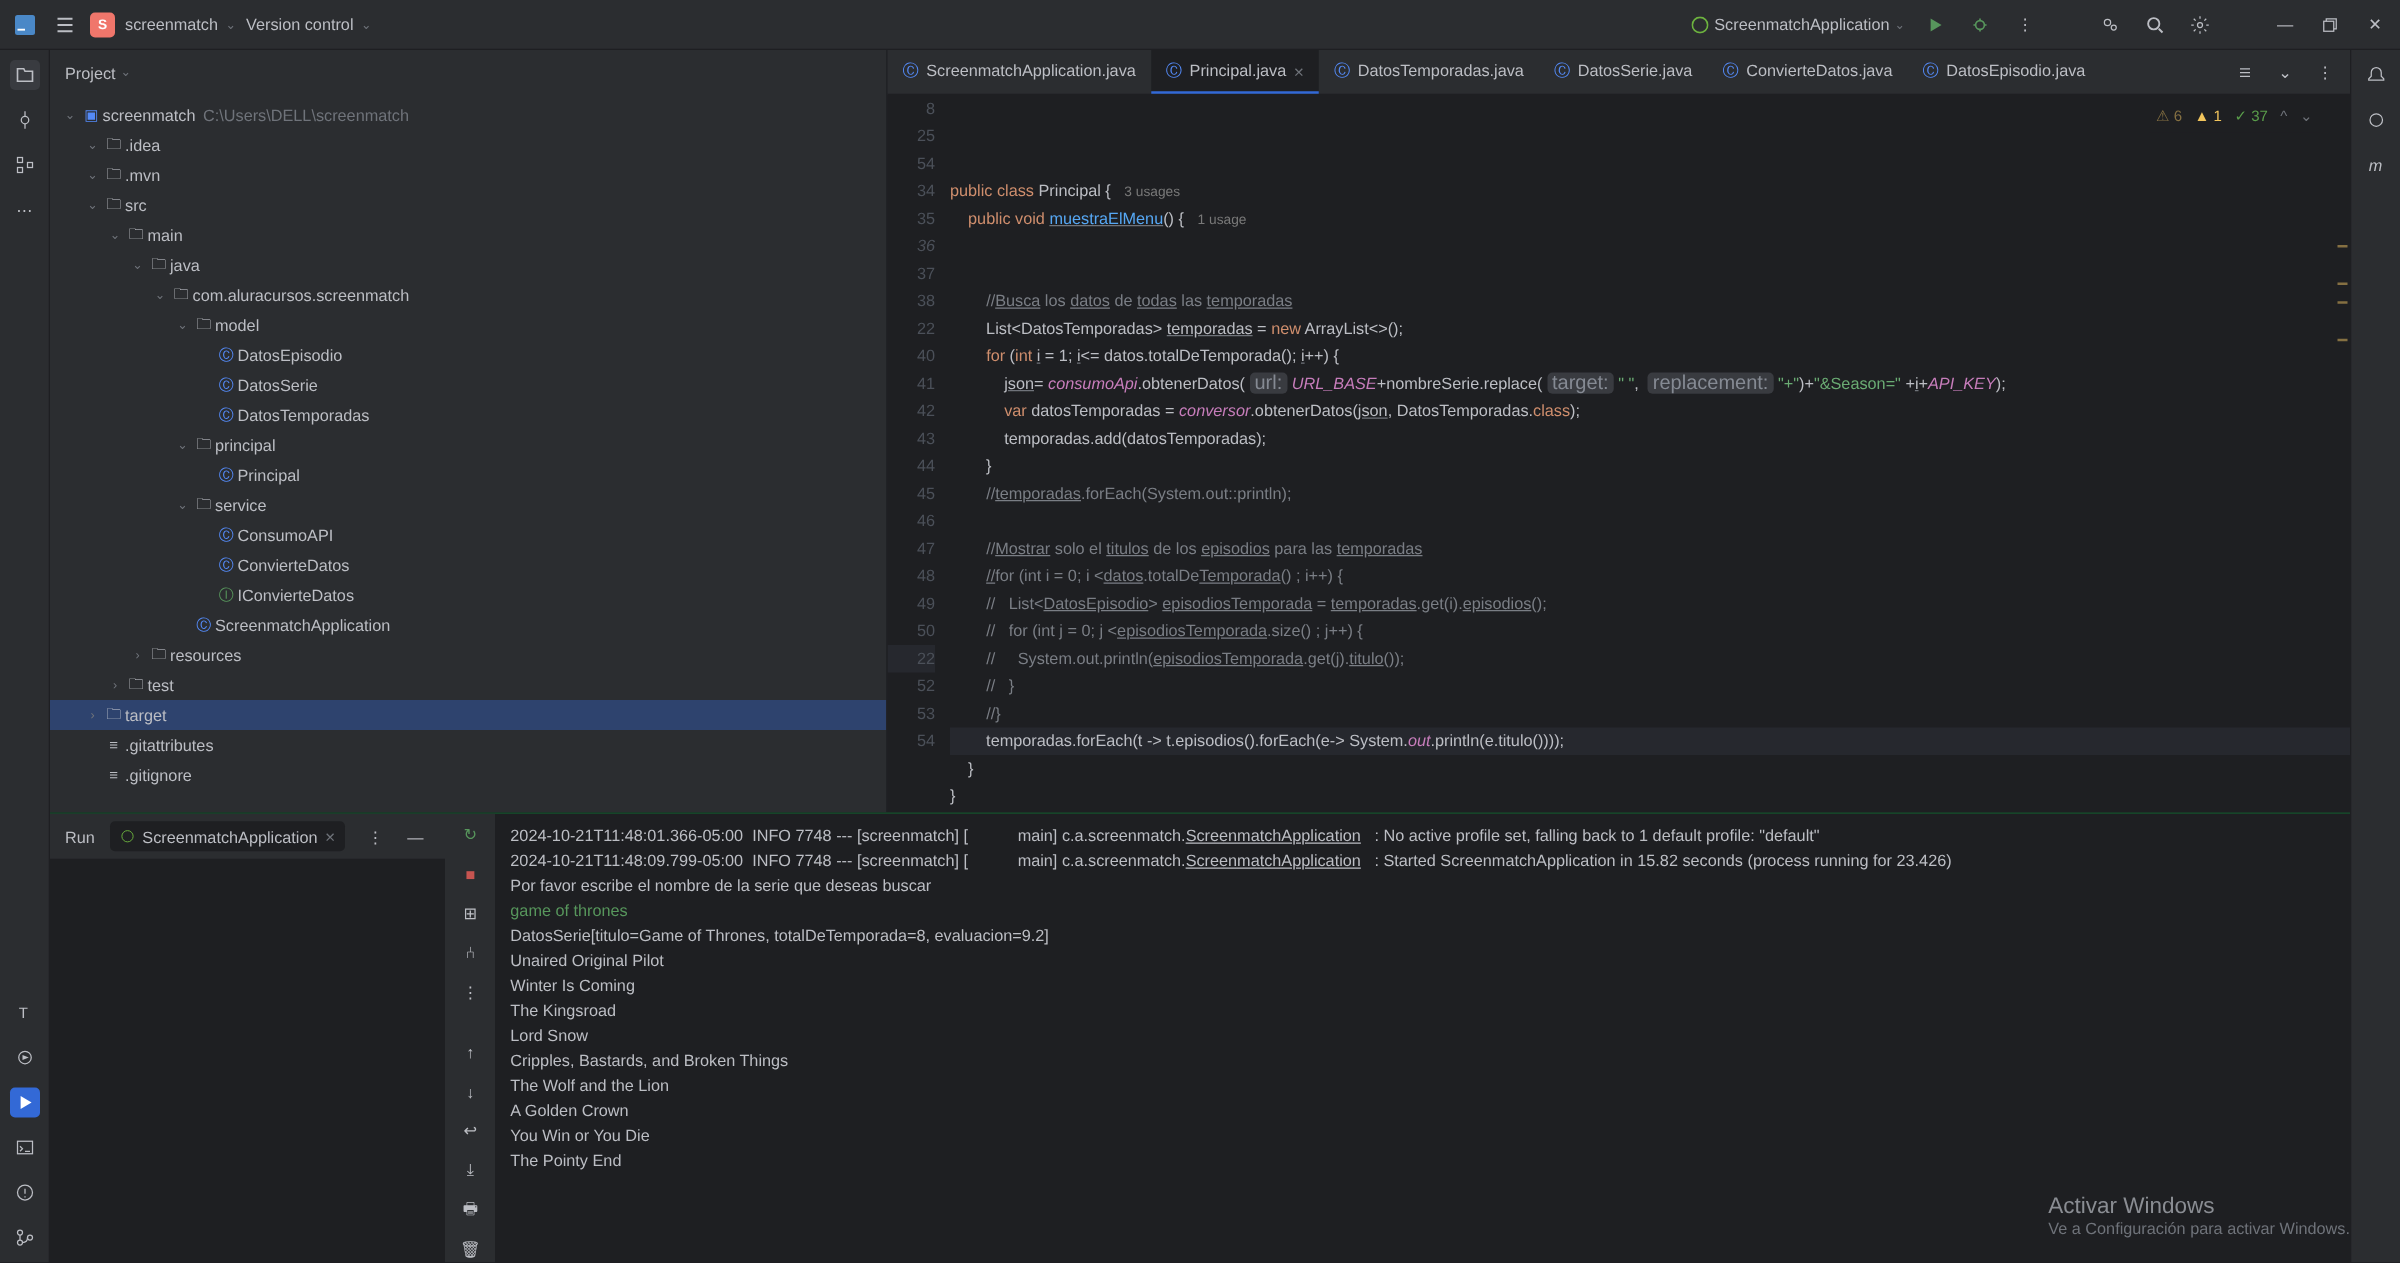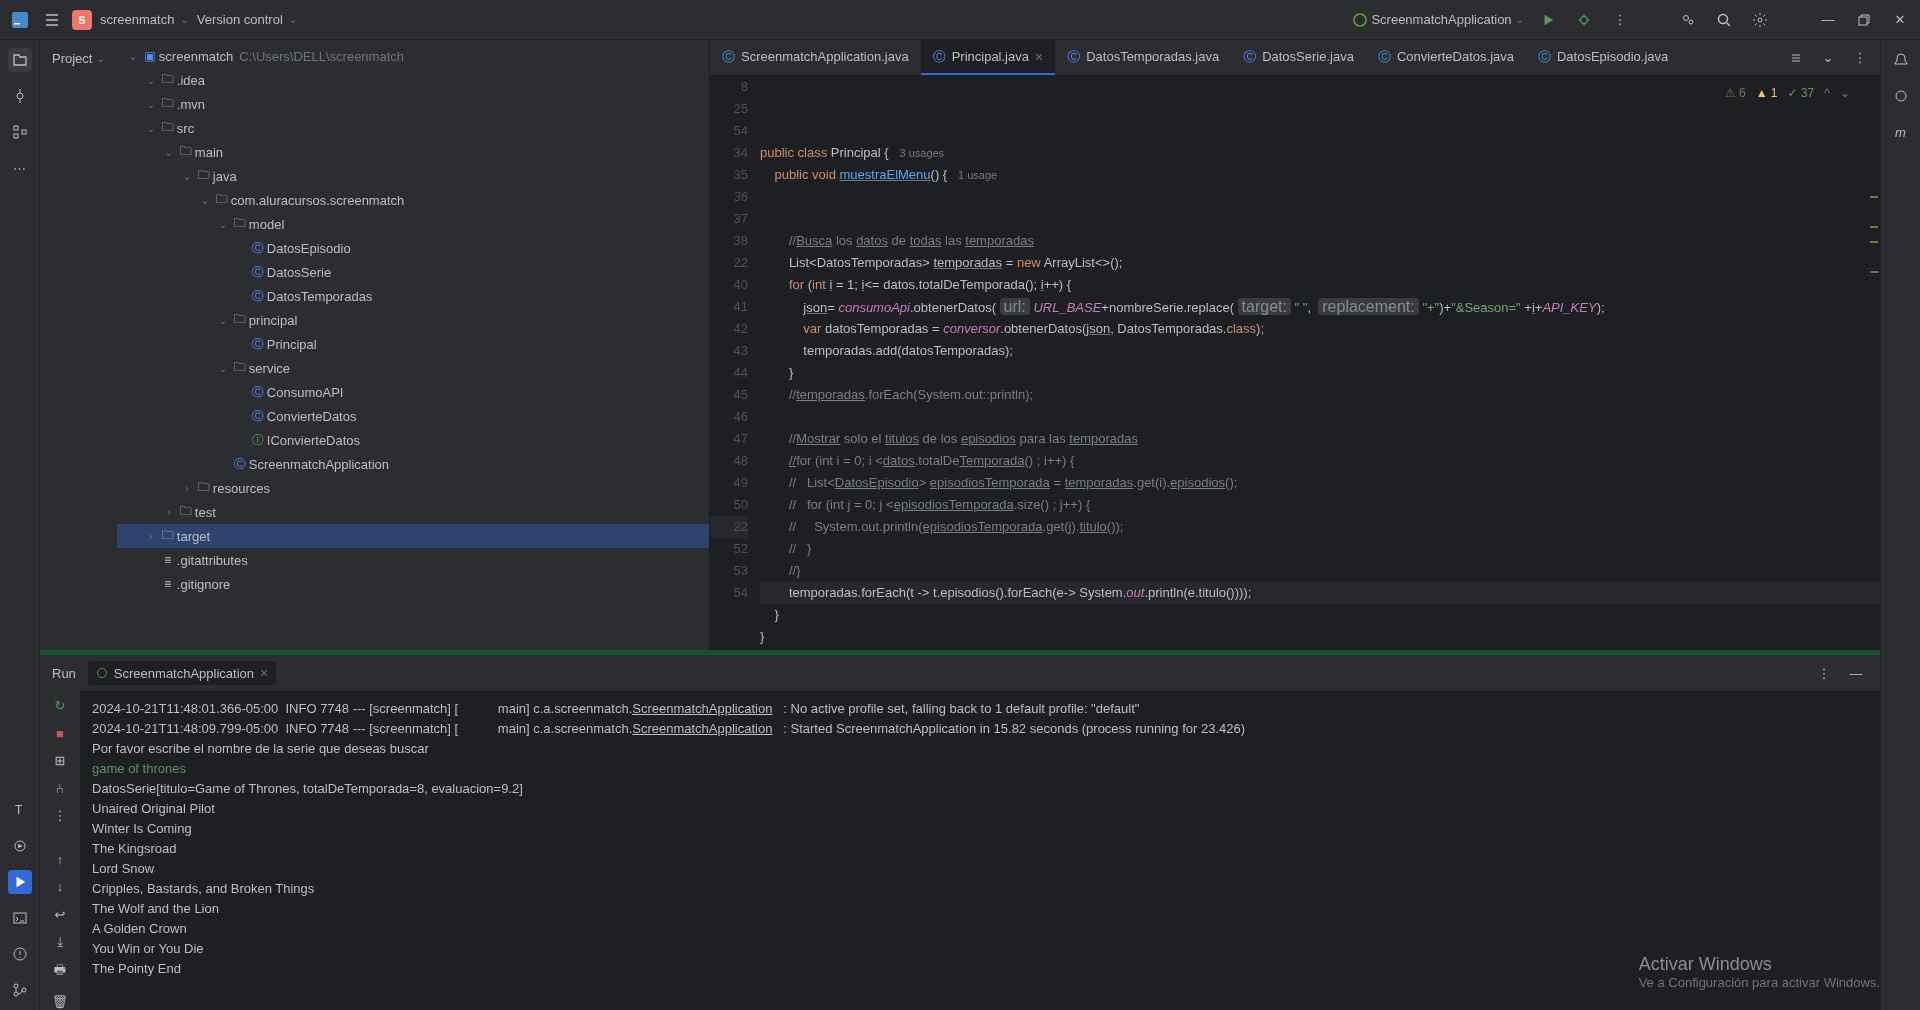--- a/index.html
+++ b/index.html
@@ -17,21 +17,21 @@
 .main-layout { display: flex; height: calc(100% - 40px); }
 .left-rail { width: 40px; background: #2b2d30; display: flex; flex-direction: column; align-items: center; padding-top: 8px; gap: 12px; border-right: 1px solid #1e1f22; }
 .left-rail .icon-btn.active { background: #393b40; }
 .bottom-left-rail { margin-top: auto; display:flex; flex-direction:column; align-items:center; gap:12px; padding-bottom:8px;}
 .bottom-left-rail .icon-btn.run-active { background:#3369d6; color:#fff;}
 
 .right-rail { width: 40px; background: #2b2d30; display: flex; flex-direction: column; align-items: center; padding-top: 8px; gap: 12px; border-left: 1px solid #1e1f22; }
 
 .center { flex: 1; display: flex; flex-direction: column; }
 
-.project-panel { width: 670px; background: #2b2d30; display: flex; border-right: 1px solid #1e1f22; }
+.project-panel { width: 670px; background: #2b2d30; display: flex; flex-direction: column; border-right: 1px solid #1e1f22; }
 .project-header { height: 36px; display: flex; align-items: center; padding: 0 12px; color: #bcbec4; font-size: 13px; }
 .project-tree { flex: 1; overflow-y: auto; padding: 4px 0; font-size: 13px; }
 .tree-row { display: flex; align-items: center; height: 24px; cursor: pointer; white-space: nowrap; }
 .tree-row.selected { background: #2e436e; }
 .tree-indent { display: inline-block; }
 .tree-chevron { width: 16px; text-align: center; color: #6f737a; font-size: 10px; }
 .tree-icon { width: 18px; text-align: center; font-size: 12px; }
 .folder-ic { color: #ced0d6; }
 .class-ic { color: #548af7; }
 .interface-ic { color: #57965c; }
@@ -62,21 +62,21 @@
 .param-hint { background: #393b40; color: #858a93; border-radius: 4px; padding: 0 4px; font-size: 16px; }
 .inspection-bar { position: absolute; top: 4px; right: 24px; display: flex; gap: 10px; align-items: center; font-size: 12px; z-index: 2; background:#1e1f22; padding:2px 6px;}
 .insp-warn { color: #f2c55c; }
 .insp-weak { color: #857042; }
 .insp-ok { color: #5a9e4b; }
 .stripe { position: absolute; right: 0; top: 0; width: 12px; height: 100%; }
 .stripe-mark { position: absolute; right: 2px; width: 8px; height: 2px; background: #857042; }
 
 .upper { flex: 1; display: flex; min-height: 0; }
 
-.run-panel { height: 360px; background: #1e1f22; border-top: 5px solid #14532d; display: flex; flex-direction: column; }
+.run-panel { height: 360px; background: #1e1f22; border-top: 1px solid #14532d; display: flex; flex-direction: row; }
 .run-header { height: 36px; background: #2b2d30; display: flex; align-items: center; padding: 0 12px; gap: 12px; }
 .run-tab { display: flex; align-items: center; gap: 6px; padding: 4px 8px; background:#1e1f22; border-radius:4px;}
 .run-header-right { margin-left: auto; display: flex; gap: 8px; }
 .run-body { flex: 1; display: flex; min-height: 0; }
 .run-toolbar { width: 40px; display: flex; flex-direction: column; align-items: center; padding-top: 6px; gap: 10px; background: #2b2d30; }
 .console { flex: 1; overflow: auto; font-family: Consolas, monospace; font-size: 13px; line-height: 20px; padding: 8px 12px; white-space: pre; color: #bcbec4; }
 .console .inp { color: #57965c; }
 .console .link { text-decoration: underline; }
 
 .watermark { position: absolute; right: 40px; bottom: 20px; color: #6f737a; text-align: left; pointer-events: none; font-size: 13px;}

